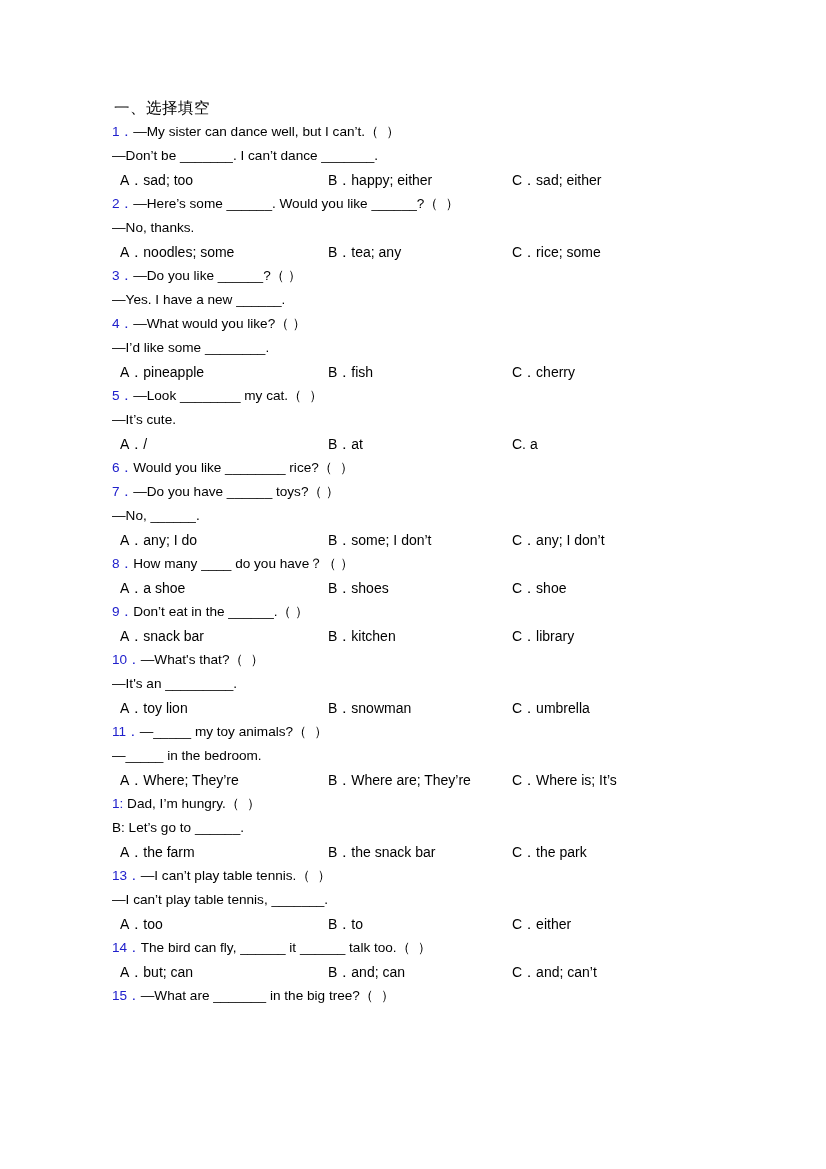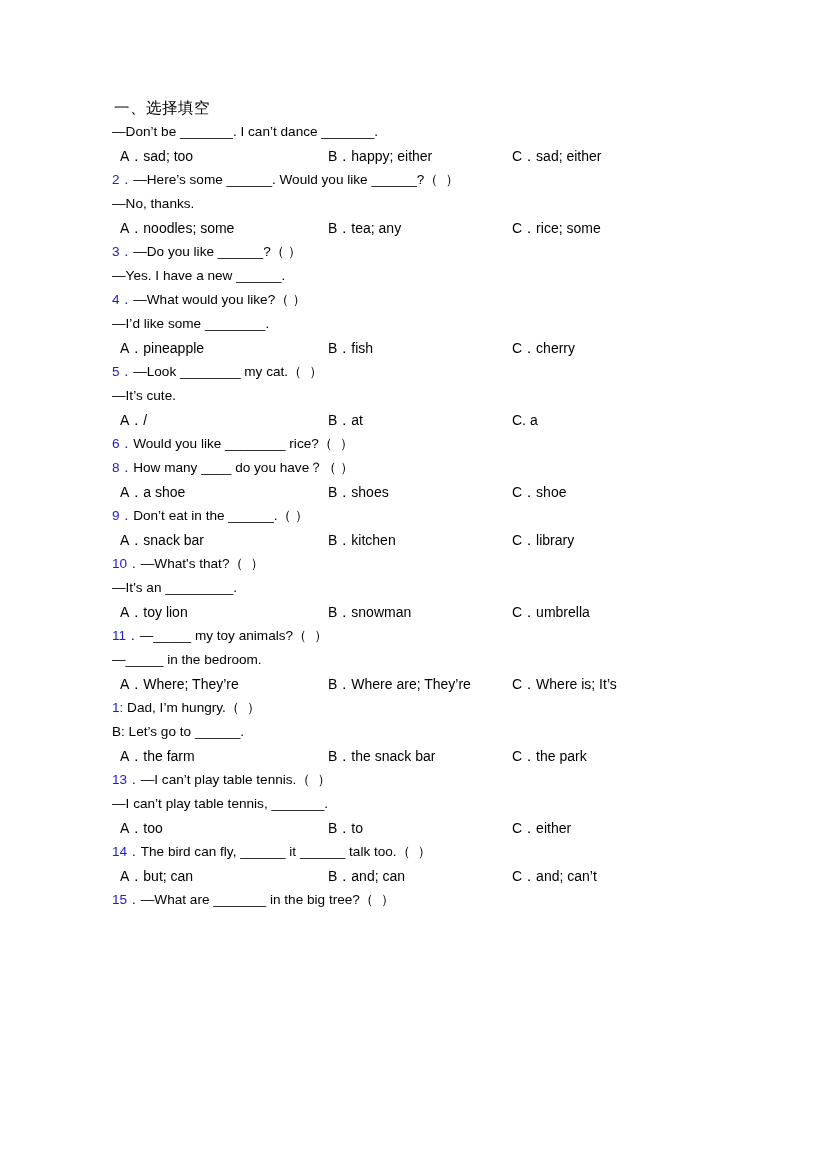--- a/index.html
+++ b/index.html
@@ -74,20 +74,21 @@
 </head>
 <body>
 
 <div class="page">
 
   <div class="section-title">一、选择填空</div>
 
   <div class="q-list">
 
     <div>
+      <div class="line stem-line"><span class="qnum">1．</span><span>—My sister can dance well, but I can’t.（  ）</span></div>
       <div class="line cont-line">—Don’t be _______. I can’t dance _______.</div>
       <div class="opts">
         <span class="opt opt-a">A．sad; too</span>
         <span class="opt opt-b">B．happy; either</span>
         <span class="opt opt-c">C．sad; either</span>
       </div>
     </div>
 
     <div>
       <div class="line stem-line"><span class="qnum">2．</span><span>—Here’s some ______. Would you like ______?（  ）</span></div>
@@ -121,20 +122,29 @@
         <span class="opt opt-a">A．/</span>
         <span class="opt opt-b">B．at</span>
         <span class="opt opt-c">C. a</span>
       </div>
     </div>
 
     <div>
       <div class="line stem-line"><span class="qnum">6．</span><span>Would you like ________ rice?（  ）</span></div>
     </div>
 
+    <div>
+      <div class="line stem-line"><span class="qnum">7．</span><span>—Do you have ______ toys?（ ）</span></div>
+      <div class="line cont-line">—No, ______.</div>
+      <div class="opts">
+        <span class="opt opt-a">A．any; I do</span>
+        <span class="opt opt-b">B．some; I don’t</span>
+        <span class="opt opt-c">C．any; I don’t</span>
+      </div>
+    </div>
 
     <div>
       <div class="line stem-line"><span class="qnum">8．</span><span>How many ____ do you have？（ ）</span></div>
       <div class="opts">
         <span class="opt opt-a">A．a shoe</span>
         <span class="opt opt-b">B．shoes</span>
         <span class="opt opt-c">C．shoe</span>
       </div>
     </div>
 

